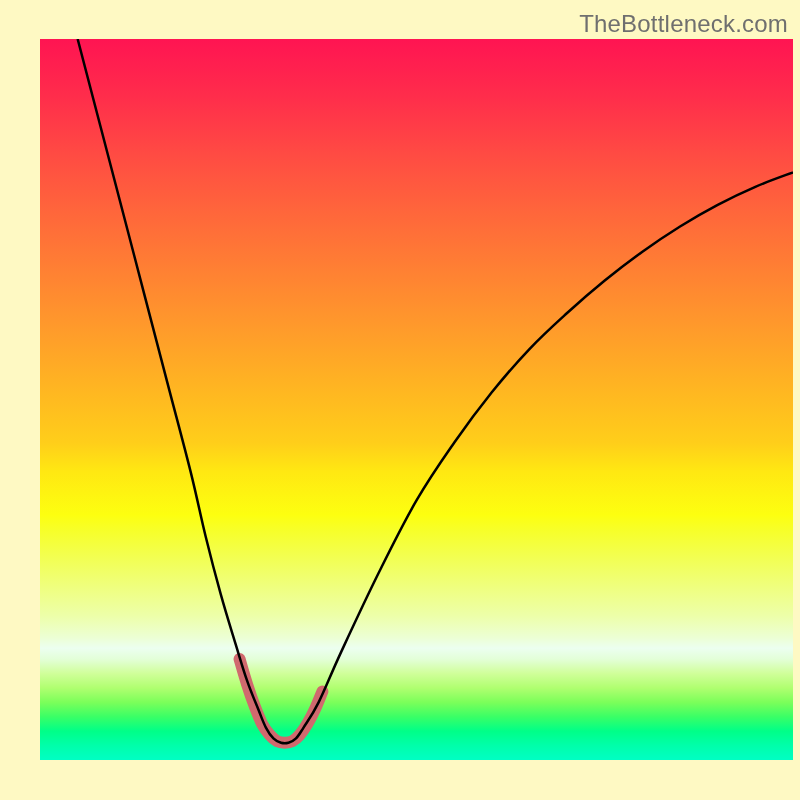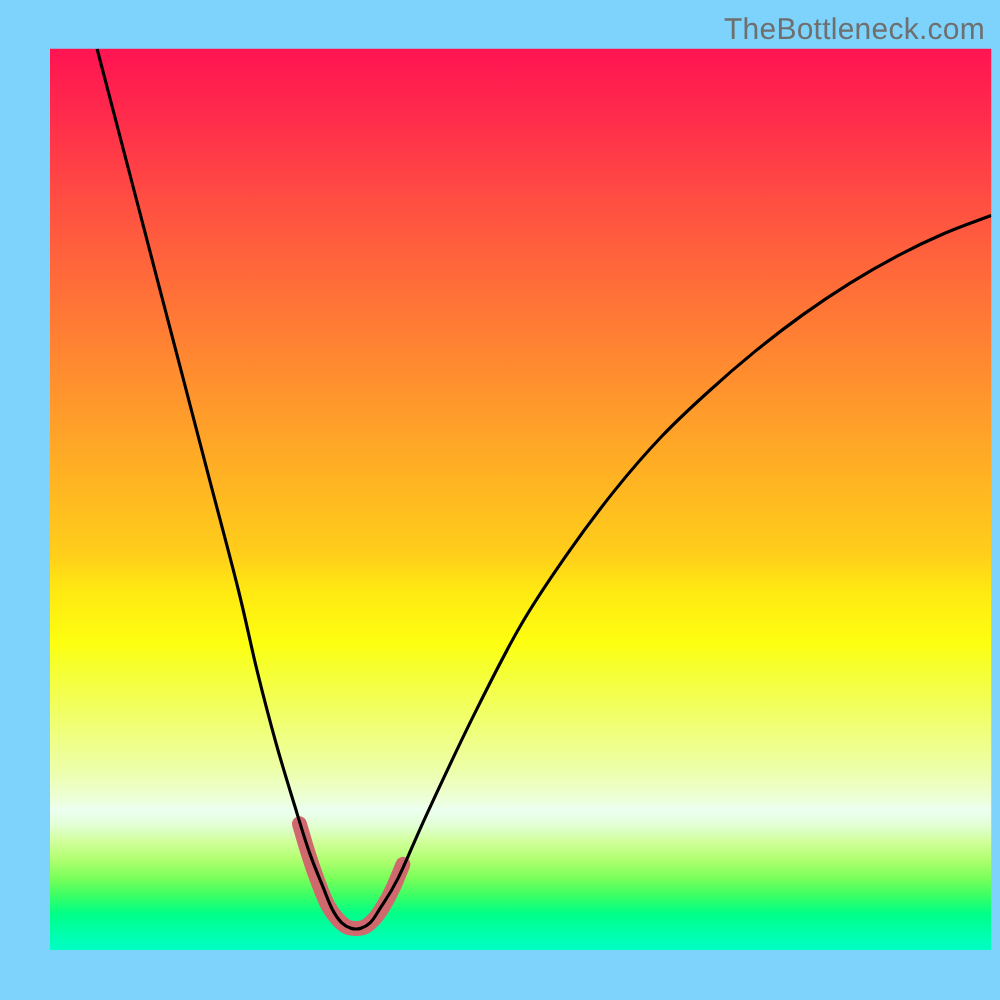--- a/index.html
+++ b/index.html
@@ -1,17 +1,17 @@
 <!DOCTYPE html>
 <html><head>
 <meta charset="utf-8">
 <style>
   * { margin: 0; padding: 0; box-sizing: border-box; }
   body { width: 800px; height: 800px; overflow: hidden; background: #000; font-family: Arial, sans-serif; }
-  .chart-container { position: relative; width: 800px; height: 800px; background: #7dd3fc; }
+  .chart-container { position: relative; width: 800px; height: 800px; background: #fef9c3; }
   .plot-area {
     position: absolute;
     left: 40px;
     top: 39px;
     width: 753px;
     height: 721px;
     background: linear-gradient(to bottom,
       #ff1452 0%,
       #ff2d4b 8%,
       #ff4b43 16%,

